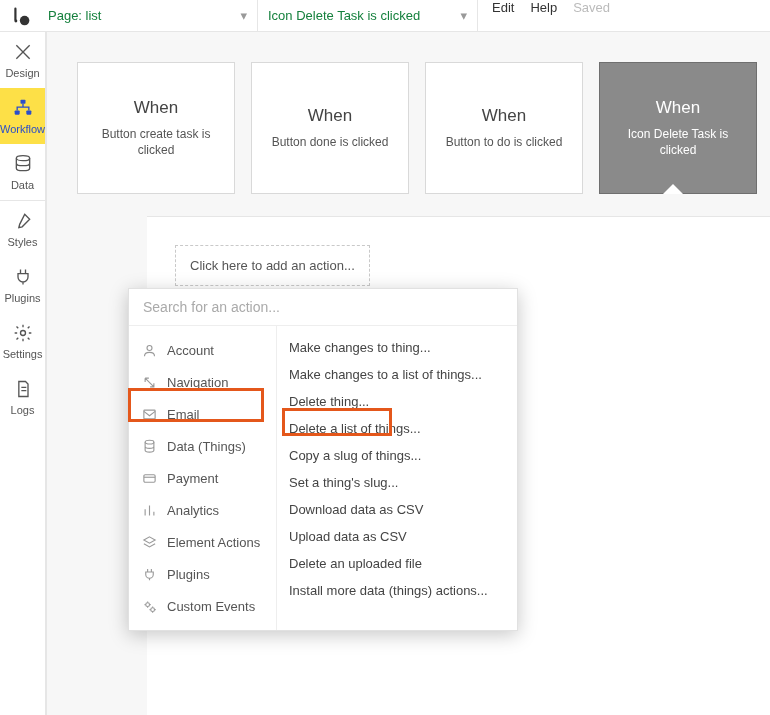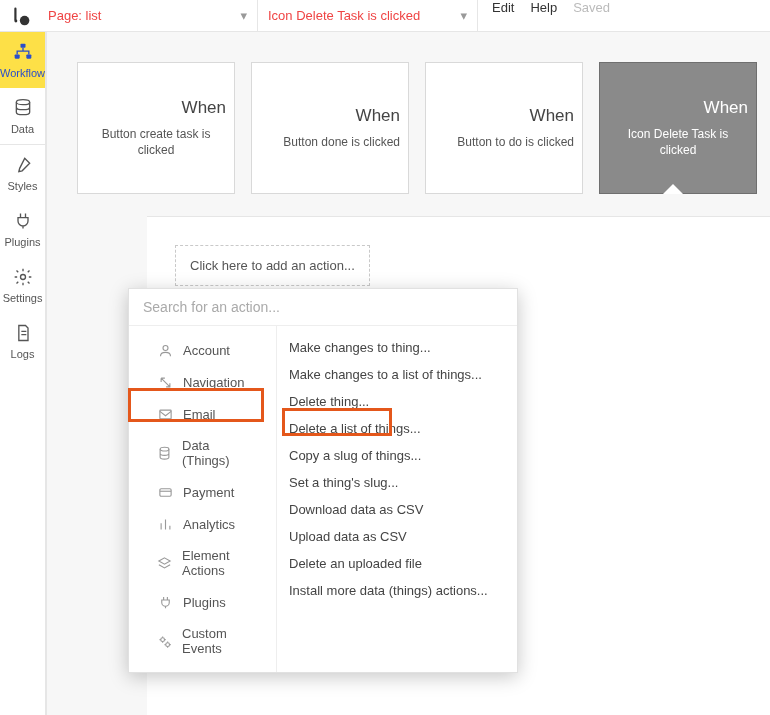--- a/index.html
+++ b/index.html
@@ -1,50 +1,50 @@
 <!DOCTYPE html>
 <html><head>
 <meta charset="utf-8">
 <style>
 *{box-sizing:border-box;margin:0;padding:0}
 html,body{height:100%;width:770px;font-family:-apple-system,BlinkMacSystemFont,"Segoe UI",Arial,sans-serif;font-size:13px;color:#4a4a4a;background:#fff;overflow:hidden}
 .topbar{height:32px;border-bottom:1px solid #e6e6e6;display:flex;align-items:center;padding:0 0 0 8px;gap:0}
 .logo{width:24px;height:24px;margin-right:6px;display:flex;align-items:center;justify-content:center}
 .logo svg{width:22px;height:22px}
 .top-dropdown{display:flex;align-items:center;gap:6px;height:100%;padding:0 10px;border-right:1px solid #e6e6e6;min-width:220px;justify-content:space-between;cursor:pointer}
-.top-dropdown .label{color:#ef4444}
+.top-dropdown .label{color:#15803d}
 .top-dropdown .chev{color:#999}
 .top-menu{display:flex;align-items:flex-start;height:100%;padding-left:14px;gap:16px}
 .top-menu span{color:#333;cursor:pointer}
 .top-menu .saved{color:#bbb;cursor:default}
 .body{display:flex;height:calc(100% - 32px)}
 .left-rail{width:58px;border-right:1px solid #e6e6e6;display:flex;flex-direction:column;background:#fff}
 .rail-item{display:flex;flex-direction:column;align-items:center;justify-content:center;height:56px;gap:4px;cursor:pointer;color:#555}
 .rail-item.active{background:#fde047;color:#2a4ecb}
 .rail-item .ico{width:22px;height:22px;display:flex;align-items:center;justify-content:center}
 .rail-item .txt{font-size:11px}
 .rail-divider{height:1px;background:#e6e6e6;margin:0}
 .expand-caret{position:absolute;left:58px;top:400px;width:10px;height:14px;display:flex;align-items:center;justify-content:center;color:#555}
 .gutter{width:18px;border-right:1px solid #e6e6e6;background:#f5f5f5}
 .canvas{flex:1;background:#f7f7f7;position:relative;padding:30px 30px}
 .event-row{display:flex;gap:16px;position:relative}
-.event-card{width:158px;height:132px;background:#fff;border:1px solid #d9d9d9;display:flex;flex-direction:column;align-items:flex-end;justify-content:center;text-align:center;padding:8px;cursor:pointer}
+.event-card{width:158px;height:132px;background:#fff;border:1px solid #d9d9d9;display:flex;flex-direction:column;align-items:center;justify-content:center;text-align:center;padding:8px;cursor:pointer}
 .event-card .title{font-size:17px;color:#444;margin-bottom:8px}
 .event-card .desc{font-size:12px;color:#555;line-height:1.35}
 .event-card.selected{background:#8a8a8a;border-color:#6f6f6f;color:#fff}
 .event-card.selected .title,.event-card.selected .desc{color:#fff}
 .arrow-down-connector{position:absolute;right:104px;top:152px;width:0;height:0;border-left:10px solid transparent;border-right:10px solid transparent;border-bottom:10px solid #fff}
 .action-panel{position:absolute;left:100px;right:0;top:184px;bottom:0;background:#fff;border-top:1px solid #e6e6e6;padding:28px}
 .add-action{border:1px dashed #c9c9c9;padding:12px 14px;display:inline-block;color:#555;cursor:pointer}
 .dropdown-menu{position:absolute;left:128px;top:288px;width:390px;background:#fff;box-shadow:0 4px 18px rgba(0,0,0,.22);border:1px solid #e1e1e1;z-index:20}
 .search-row{padding:10px 14px;border-bottom:1px solid #eee}
 .search-row input{width:100%;border:none;outline:none;font-size:14px;color:#444}
 .search-row input::placeholder{color:#aaa}
 .menu-body{display:flex}
-.menu-left{width:148px;border-right:1px solid #eee;padding:8px 16px}
+.menu-left{width:148px;border-right:1px solid #eee;padding:8px 0}
 .menu-left .mitem{display:flex;align-items:center;gap:10px;padding:8px 12px;color:#555;cursor:pointer;font-size:13px}
 .menu-left .mitem .mico{width:16px;height:16px;color:#888;display:flex;align-items:center;justify-content:center}
 .menu-right{flex:1;padding:8px 0}
 .menu-right .ritem{padding:6px 12px;color:#444;cursor:pointer;font-size:13px}
 .hl-box{position:absolute;border:3px solid #e4571b;pointer-events:none;z-index:30}
 .hl-data{left:128px;top:388px;width:136px;height:34px}
 .hl-delete{left:282px;top:408px;width:110px;height:28px}
 </style>
 </head>
 <body>
@@ -68,20 +68,28 @@
   <div class="top-menu">
     <span>Edit</span>
     <span>Help</span>
     <span class="saved">Saved</span>
   </div>
 </div>
 
 <div class="body">
 
   <div class="left-rail">
+    <div class="rail-item">
+      <span class="ico">
+          <svg viewBox="0 0 24 24" width="20" height="20" stroke="#555" stroke-width="1.6" fill="none">
+            <path d="M4 20 L20 4 M4 4 L20 20"></path>
+          </svg>
+        </span>
+      <span class="txt">Design</span>
+    </div>
     <div class="rail-item active">
       <span class="ico">
           <svg viewBox="0 0 24 24" width="20" height="20" fill="#2a4ecb">
             <rect x="9" y="2" width="6" height="5" rx="1"></rect>
             <rect x="2" y="15" width="6" height="5" rx="1"></rect>
             <rect x="16" y="15" width="6" height="5" rx="1"></rect>
             <path d="M12 7v4M12 11H5v4M12 11h7v4" stroke="#2a4ecb" stroke-width="1.6" fill="none"></path>
           </svg>
         </span>
       <span class="txt">Workflow</span>

